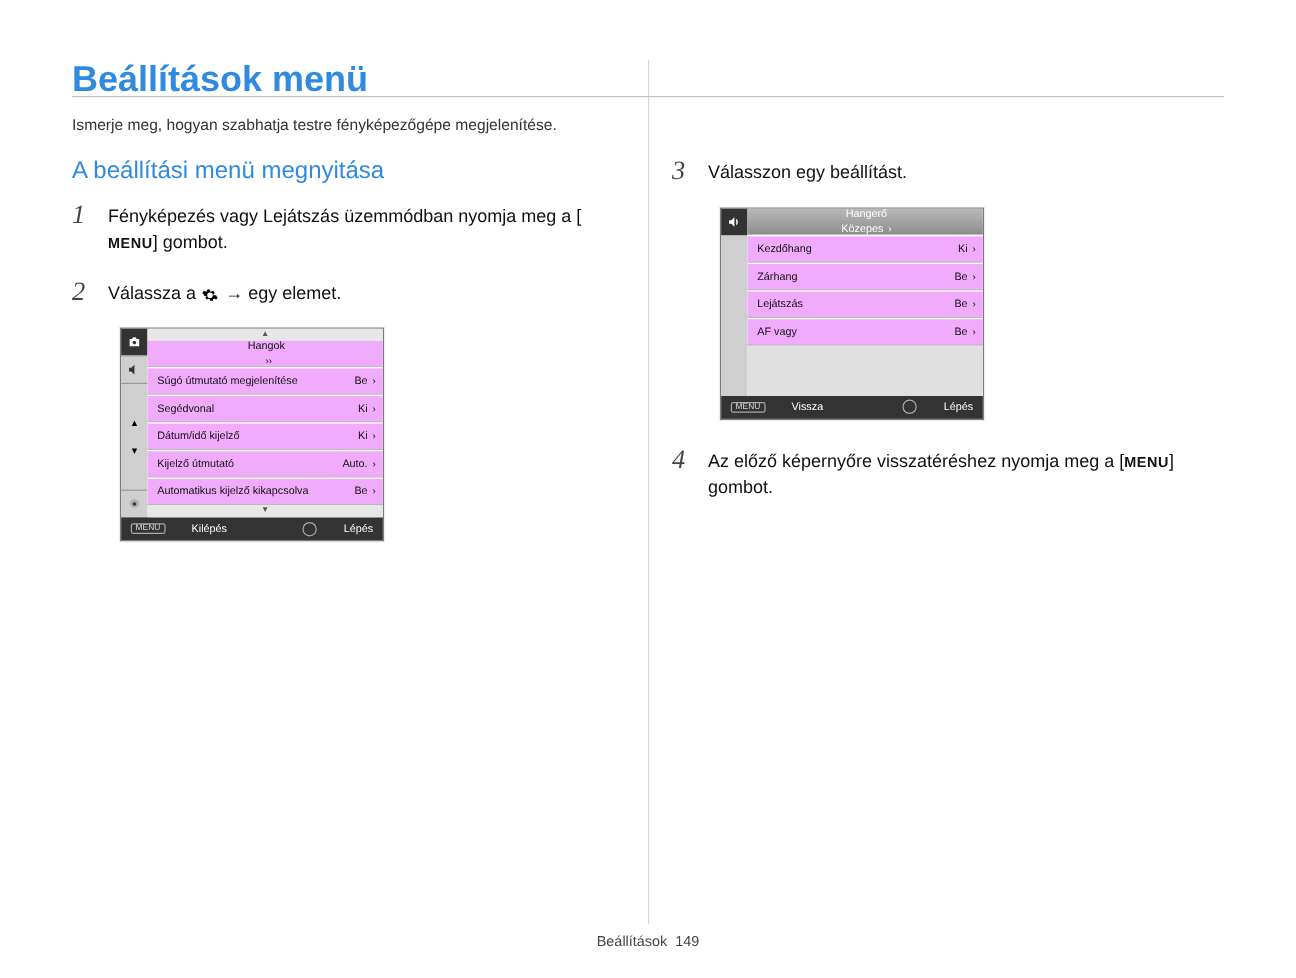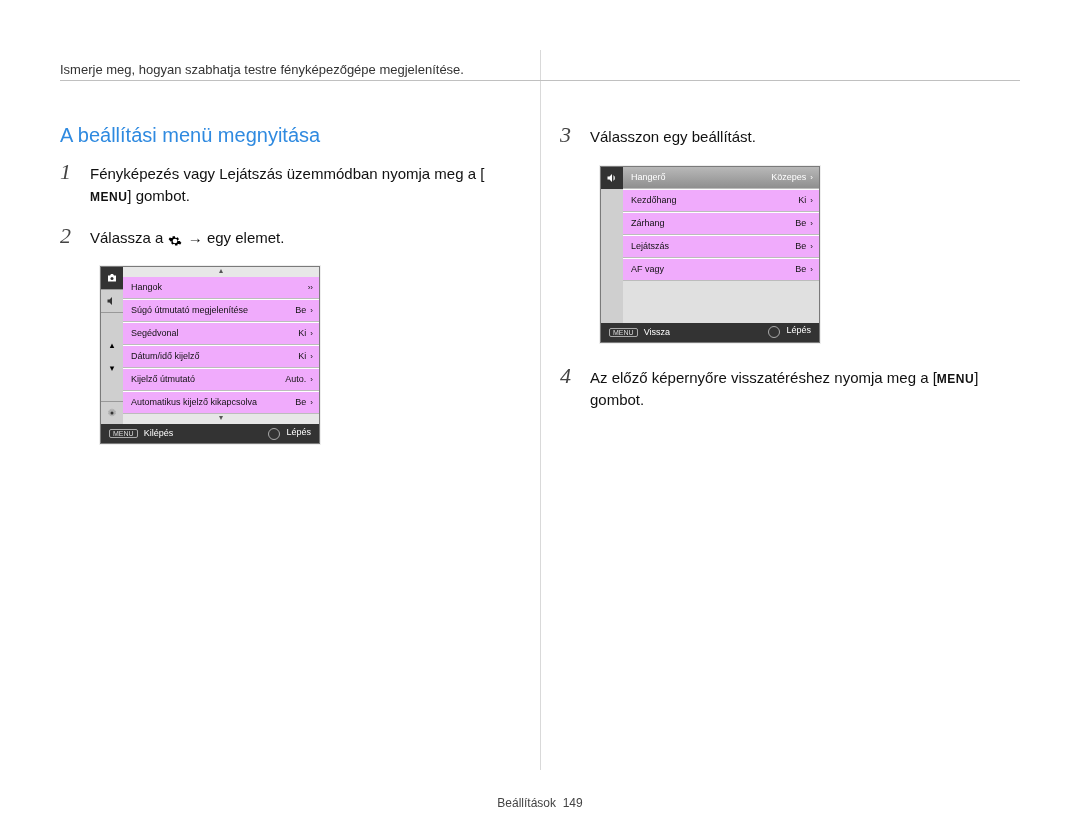--- a/index.html
+++ b/index.html
@@ -44,21 +44,20 @@
     margin: 12px 0 20px 0;
   }
   .columns {
     display: flex;
     gap: 40px;
     margin-top: 14px;
   }
   .col {
     width: 460px;
     box-sizing: border-box;
-    margin-top: 27px;
   }
   h2.section-heading {
     color: #2f8ae0;
     font-size: 20px;
     font-weight: 400;
     margin: 0 0 14px 0;
   }
   .step {
     display: flex;
     align-items: flex-start;
@@ -131,37 +130,37 @@
   .ds-rows { flex:1; background:#f3f3f3; position:relative; }
   .ds-row {
     display:flex; justify-content:space-between; align-items:center;
     height:21px;
     padding: 0 6px 0 8px;
     border-top:1px solid #fff;
     border-bottom:1px solid #bcbcbc;
     background:#f0abfc;
     color:#111;
   }
-  .ds-row.first { border-top:0; }
+  .ds-row.first { border-top:0;flex-direction:column; }
   .ds-row .val { color:#111; white-space:nowrap; }
   .ds-row .chev { margin-left:4px; font-size:8px; }
   .ds-row.selected {
     background: linear-gradient(#b8b8b8,#8f8f8f);
     color:#fff;
   }
   .ds-row.selected .val, .ds-row.selected .chev { color:#fff; }
   .ds-footer {
     background:#333;
     color:#fff;
     height:19px;
     display:flex; align-items:center; justify-content:space-between;
     padding:0 8px;
     font-size:9px;
   }
-  .ds-footer .seg { display:flex; align-items:flex-start; gap:6px; }
+  .ds-footer .seg { display:flex; align-items:center; gap:22px; }
   .ds-footer .badge {
     border:1px solid #aaa; border-radius:2px; padding:0 3px; font-size:7px;
     color:#ddd;
   }
   .ds-footer .dpad {
     width:10px; height:10px; border:1px solid #aaa; border-radius:50%;
     position:relative;
   }
   .ds-top-arrow {
     text-align:center; font-size:8px; color:#555; height:10px;
@@ -171,32 +170,33 @@
     text-align:center; font-size:8px; color:#555; height:10px;
     background:#e7e7e7;
   }
   
   .device-screen.sound .ds-left-icons .sound-tile {
     background:#333; color:#fff;
   }
   .device-screen.sound .ds-left-icons .mid { flex:1; }
   .page-footer {
     position:absolute;
-    left:0; right:0; bottom:5px;
+    left:0; right:0; bottom:24px;
     text-align:center;
     font-size:12px; color:#444;
   }
   svg.gear-svg { width:14px; height:14px; vertical-align:-2px; }
 </style>
 </head>
 <body>
 
 <div class="page">
   <div class="vertical-divider"></div>
 
+  <h1 class="page-title">Beállítások menü</h1>
   <div class="top-rule"></div>
   <div class="subtitle">Ismerje meg, hogyan szabhatja testre fényképezőgépe megjelenítése.</div>
 
   <div class="columns">
 
     <div class="col">
       <h2 class="section-heading">A beállítási menü megnyitása</h2>
 
       <div class="step">
         <div class="num">1</div>

